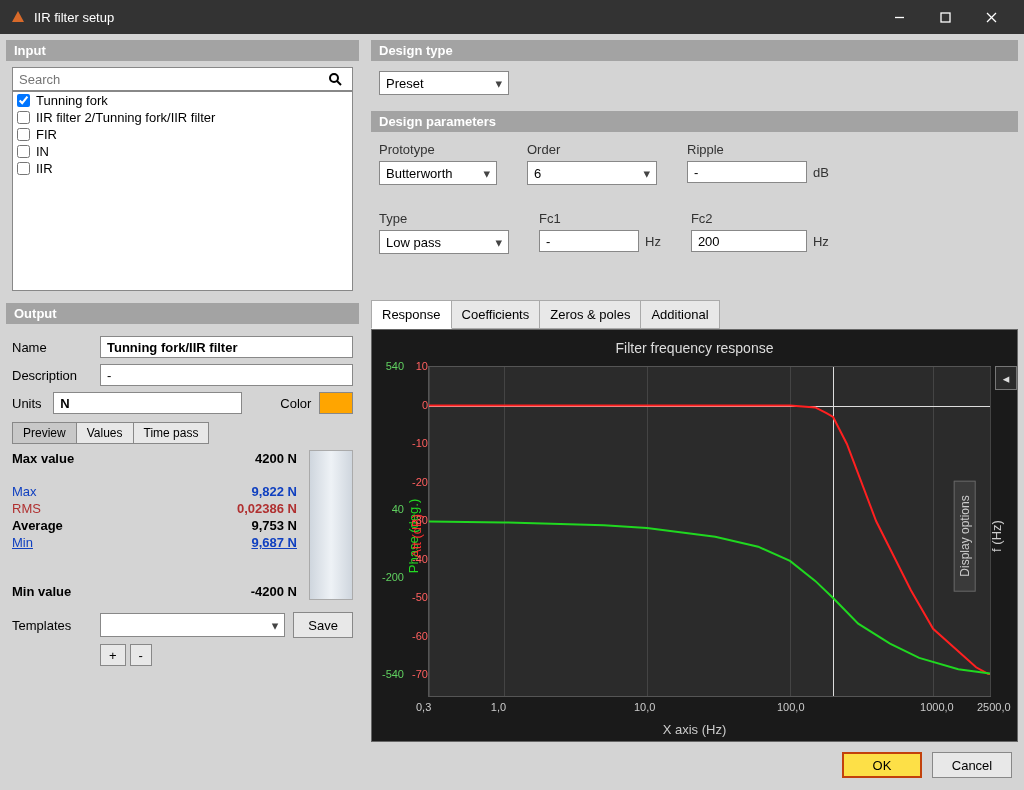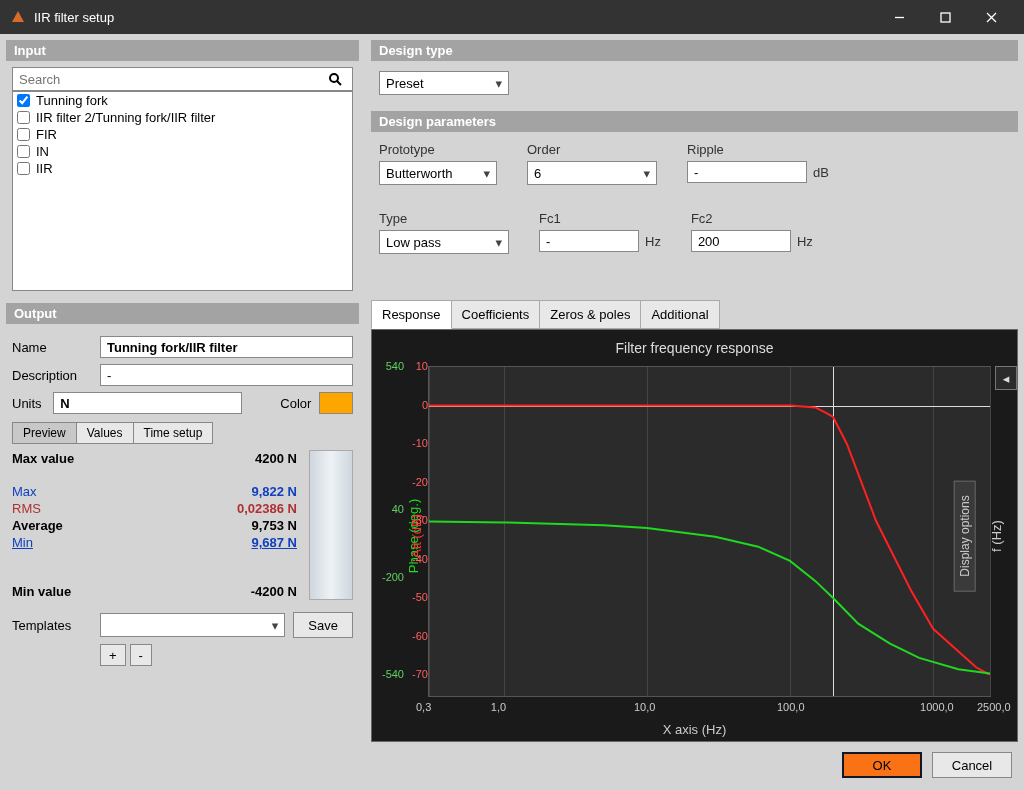--- a/index.html
+++ b/index.html
@@ -33,21 +33,21 @@
   .statsrow.bold{font-weight:700;}
   .statsrow .v{ text-align:right; font-weight:700; }
   .statsrow.max .k,.statsrow.max .v{color:#1040c0;}
   .statsrow.rms .k,.statsrow.rms .v{color:#b03030;}
   .statsrow.min .k,.statsrow.min .v{color:#1040c0;text-decoration:underline;}
   .gauge { width:44px; height:150px; background:linear-gradient(to right,#cfd6de,#eef2f6,#cfd6de); border:1px solid #aaa; }
   .select { background:#fff;border:1px solid #888;height:24px;padding:0 22px 0 6px;position:relative;display:flex;align-items:center;min-width:100px;}
   .select::after{content:"▾";position:absolute;right:6px;color:#444;}
   .btn { background:#e8e8e8;border:1px solid #888;height:26px;padding:0 14px;display:inline-flex;align-items:center;justify-content:center; }
   .btn.small{height:22px;padding:0 8px;min-width:22px;}
-  .btn.primary{border:2px solid #0f172a;background:#f97316;}
+  .btn.primary{border:2px solid #c2410c;background:#fde047;}
   .group { margin-bottom:6px; }
   .group-body { padding:10px 8px; background:#d4d4d4; }
   .param-row{display:flex;gap:30px;}
   .param-col{display:flex;flex-direction:column;gap:4px;}
   .param-col .lab{color:#333;}
   .unit{margin-left:6px;color:#333;}
   .tabs2 { display:flex; background:#d4d4d4; }
   .tabs2 .t { padding:6px 10px; border:1px solid #aaa; background:#e8e8e8; margin-right:-1px; }
   .tabs2 .t.active{background:#fff;border-bottom:1px solid #fff;position:relative;z-index:2;}
   .plotwrap{flex:1;background:#1a1a1a;border:1px solid #666;position:relative;min-height:360px;}
@@ -146,21 +146,21 @@
       </div>
       <div class="field-row">
         <span class="lbl">Units</span>
         <input class="inptext bold" style="flex: 0 0 96px;" value="N">
         <span style="margin-left:30px;">Color</span>
         <div class="colorchip"></div>
       </div>
       <div class="tabbtns" style="margin-top:8px;">
         <div class="tabbtn active">Preview</div>
         <div class="tabbtn">Values</div>
-        <div class="tabbtn">Time setup</div>
+        <div class="tabbtn">Time pass</div>
       </div>
       <div class="stats">
         <div class="stats-left">
           <div class="statsrow bold">
               <span class="k">Max value</span>
               <span class="v">4200 N</span>
             </div>
           <div style="height:16px;"></div>
           <div class="statsrow max">
               <span class="k">Max</span>
@@ -245,21 +245,21 @@
           <div class="param-col">
             <span class="lab">Fc1</span>
             <div style="display:flex;align-items:center;">
               <input class="inptext" style="width: 100px; flex: 0 0 auto;" value="-">
               <span class="unit">Hz</span>
             </div>
           </div>
           <div class="param-col">
             <span class="lab">Fc2</span>
             <div style="display:flex;align-items:center;">
-              <input class="inptext" style="width: 100px; flex: 0 0 auto;" value="200">
+              <input class="inptext" style="width: 116px; flex: 0 0 auto;" value="200">
               <span class="unit">Hz</span>
             </div>
           </div>
         </div>
       </div>
     </div>
 
     <div style="height:30px;"></div>
     <div class="tabs2">
       <div class="t active">Response</div>

